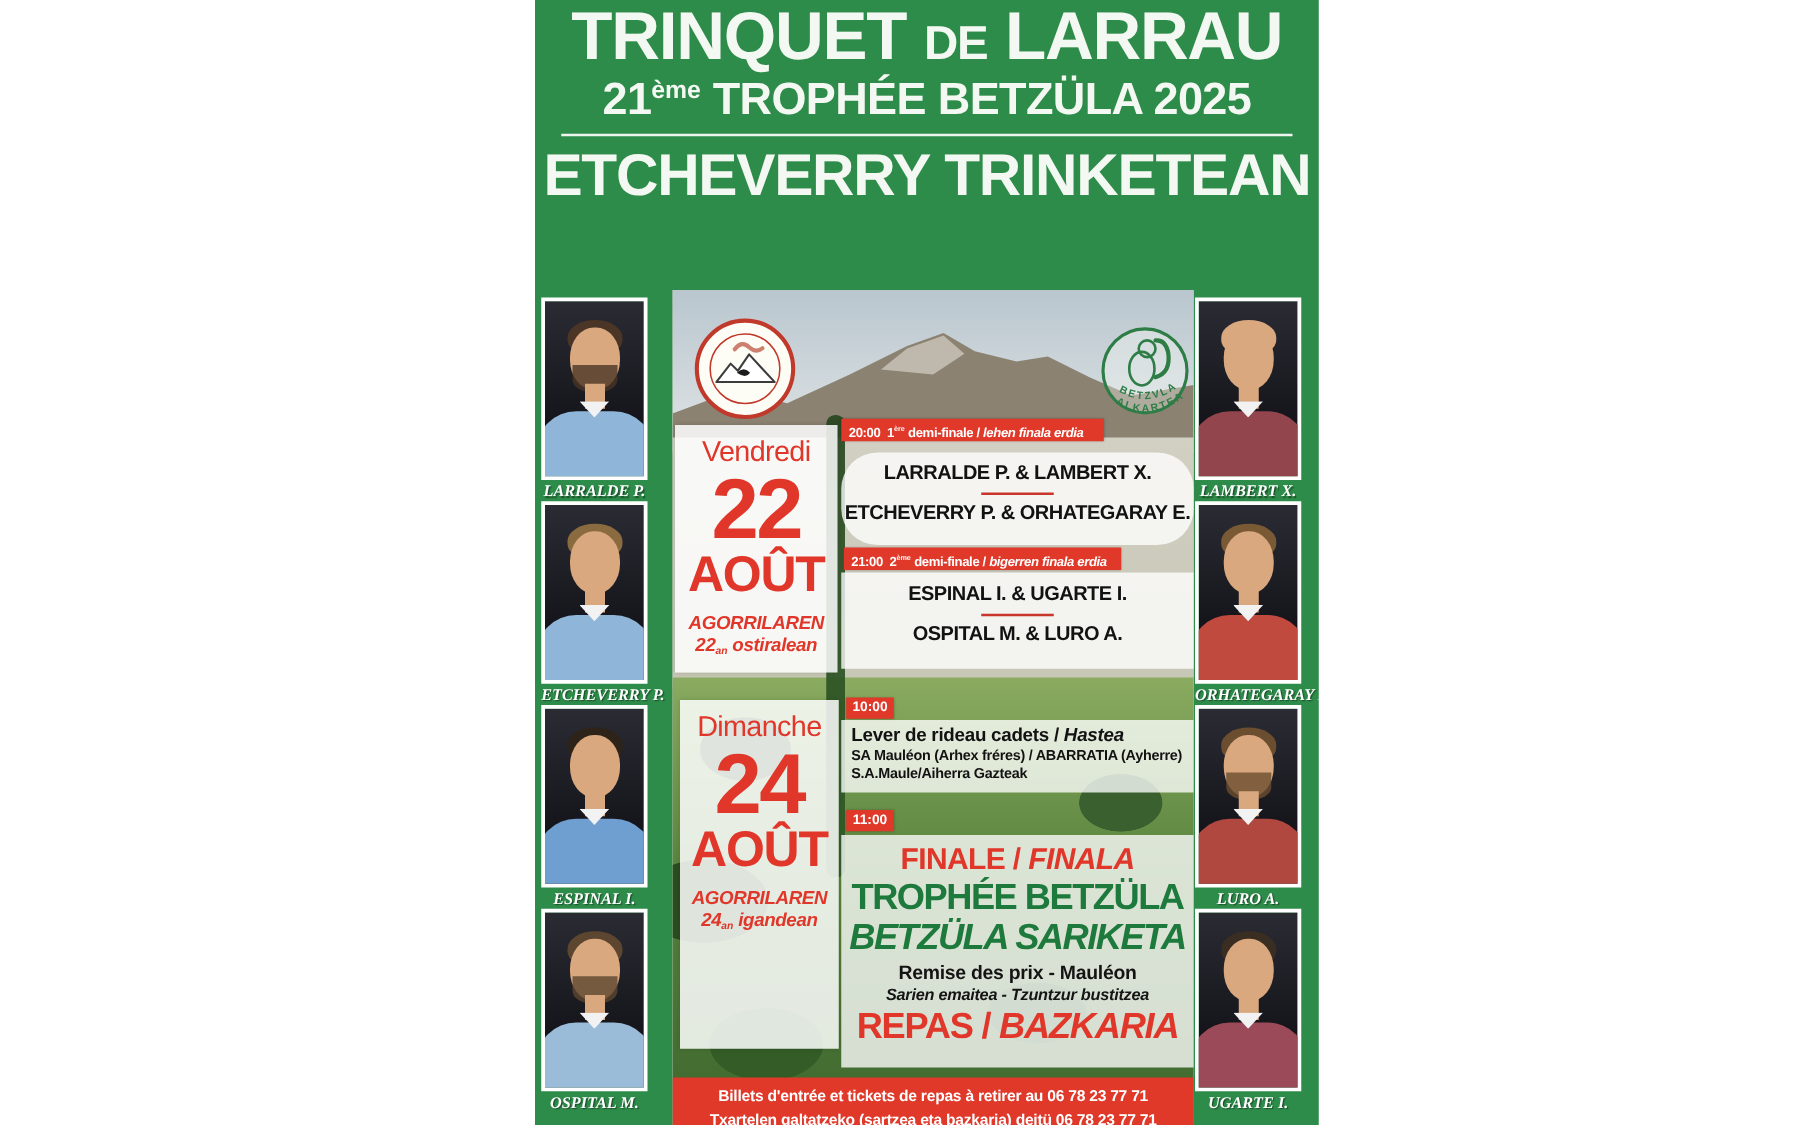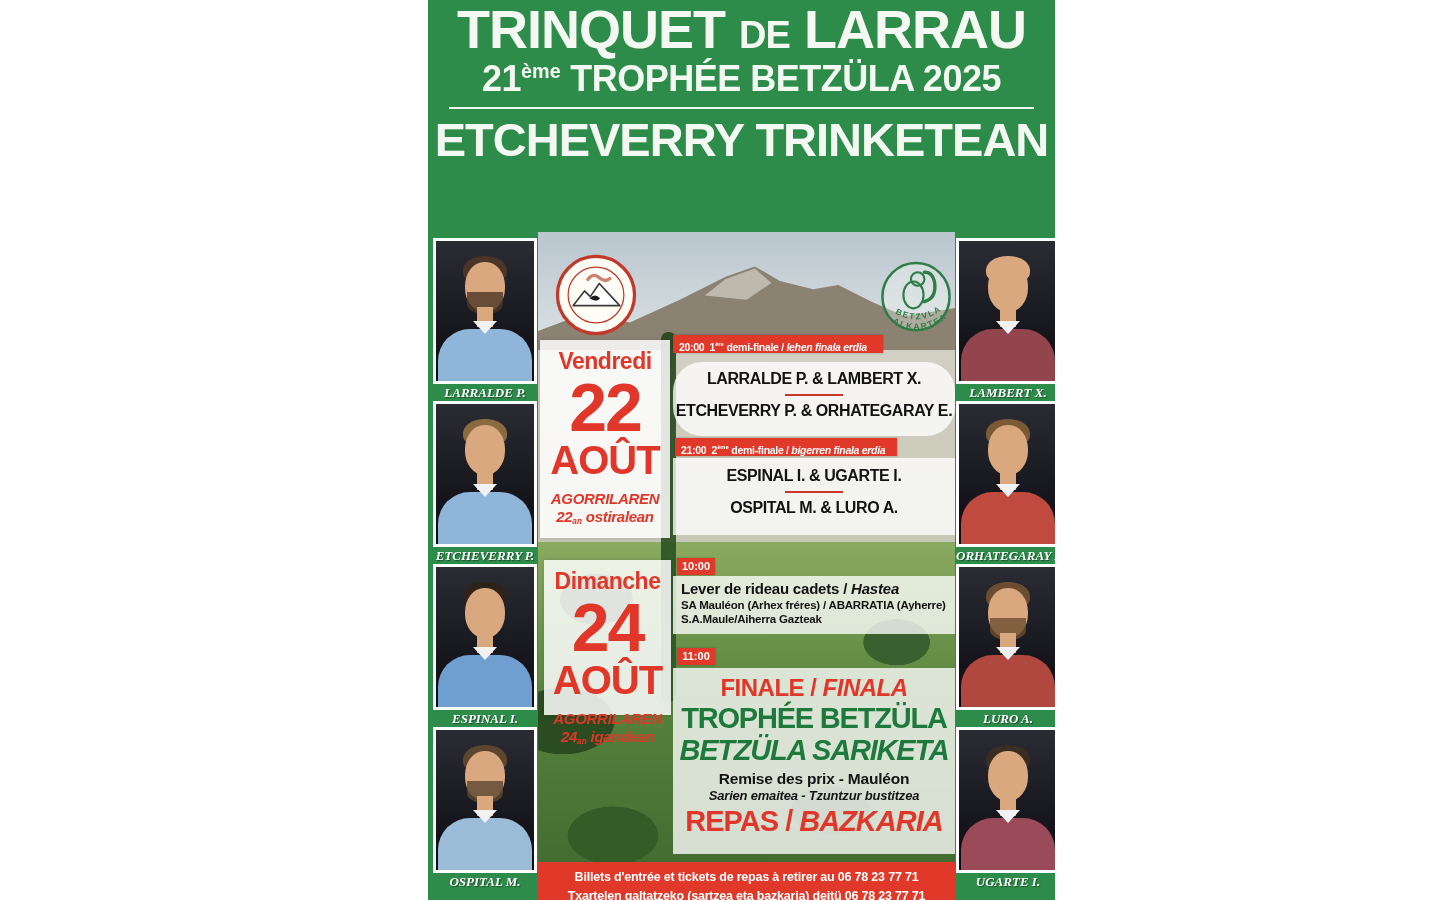--- a/index.html
+++ b/index.html
@@ -10,21 +10,21 @@
   .hdr{position:absolute;top:0;left:0;width:627px;text-align:center;color:#f4f8f2;}
   .t1{margin-top:2px;font-size:54px;font-weight:bold;letter-spacing:-1px;line-height:1.0;white-space:nowrap;}
   .t1 .de{font-size:38px;}
   .t2{margin-top:4px;font-size:36px;font-weight:bold;letter-spacing:-0.5px;line-height:1.05;white-space:nowrap;}
   .sup{font-size:55%;vertical-align:super;letter-spacing:0;}
   .sub{font-size:55%;position:relative;top:0.18em;letter-spacing:0;}
   .hr{width:585px;height:2px;background:#eef4ee;margin:9px auto 7px auto;}
   .t3{font-size:47px;font-weight:bold;letter-spacing:-1px;line-height:1.0;white-space:nowrap;}
   .t4{margin-top:5px;font-size:30px;font-weight:bold;letter-spacing:-0.5px;white-space:nowrap;}
   
-  .pcol{position:absolute;top:238px;width:104px;}
+  .pcol{position:absolute;top:238px;width:85px;}
   .pcol.left{left:5px;} .pcol.right{left:528px;}
   .pcell{margin-bottom:1px;height:162px;}
   .pphoto{position:relative;height:140px;border:3px solid #fff;overflow:hidden;
     background:linear-gradient(180deg,#2b2b34 0%,#14141a 70%,#0c0c10 100%);}
   .ph-hair{position:absolute;left:50%;top:15px;transform:translateX(-50%);width:44px;height:28px;
     border-radius:50% 50% 42% 42%;background:var(--hair,#4a3526);}
   .ph-head{position:absolute;left:50%;top:21px;transform:translateX(-50%);width:40px;height:50px;
     border-radius:48%;background:var(--skin,#d9a87f);}
   .ph-beard{position:absolute;left:50%;top:51px;transform:translateX(-50%);width:36px;height:22px;
     border-radius:0 0 46% 46%;background:var(--beard,transparent);opacity:.8;}
@@ -56,22 +56,22 @@
     radial-gradient(65px 40px at 70% 75%, #376029 60%, transparent 61%);}
   .treeline{position:absolute;left:123px;top:100px;width:15px;height:370px;border-radius:7px;
     background:linear-gradient(180deg,#24451d,#2f5a26);opacity:.9;}
   .logo{position:absolute;}
   .logo.l1{left:17px;top:22px;width:82px;height:82px;}
   .logo.l2{left:336px;top:26px;width:84px;height:84px;}
   
   .datebox{position:absolute;background:rgba(255,255,255,.85);color:#e0372a;text-align:center;
     box-shadow:0 0 4px rgba(0,0,0,.15);}
   .db1{left:2px;top:108px;width:130px;height:198px;}
-  .db2{left:6px;top:328px;width:127px;height:155px;}
-  .d-day{font-size:23px;font-weight:bold;margin-top:8px;letter-spacing:-0.5px;}
+  .db2{left:6px;top:328px;width:127px;height:279px;}
+  .d-day{font-size:23px;font-weight:normal;margin-top:8px;letter-spacing:-0.5px;}
   .d-num{font-size:68px;font-weight:bold;line-height:.95;letter-spacing:-2px;}
   .d-month{font-size:40px;font-weight:bold;letter-spacing:-1px;line-height:1.0;}
   .d-eu{margin-top:10px;font-size:15px;font-weight:bold;font-style:italic;letter-spacing:-0.3px;line-height:1.25;}
   
   .band{position:absolute;height:18px;background:#e0392a;color:#fff;font-size:10.5px;font-weight:bold;
     line-height:18px;padding:0 6px;letter-spacing:-0.3px;white-space:nowrap;box-shadow:0 0 2px rgba(0,0,0,.3);}
   .band .it{font-style:italic;}
   .b1{left:135px;top:103px;width:198px;}
   .b2{left:137px;top:206px;width:210px;}
   .tag{position:absolute;width:38px;height:17px;background:#e0392a;color:#fff;font-size:11px;

